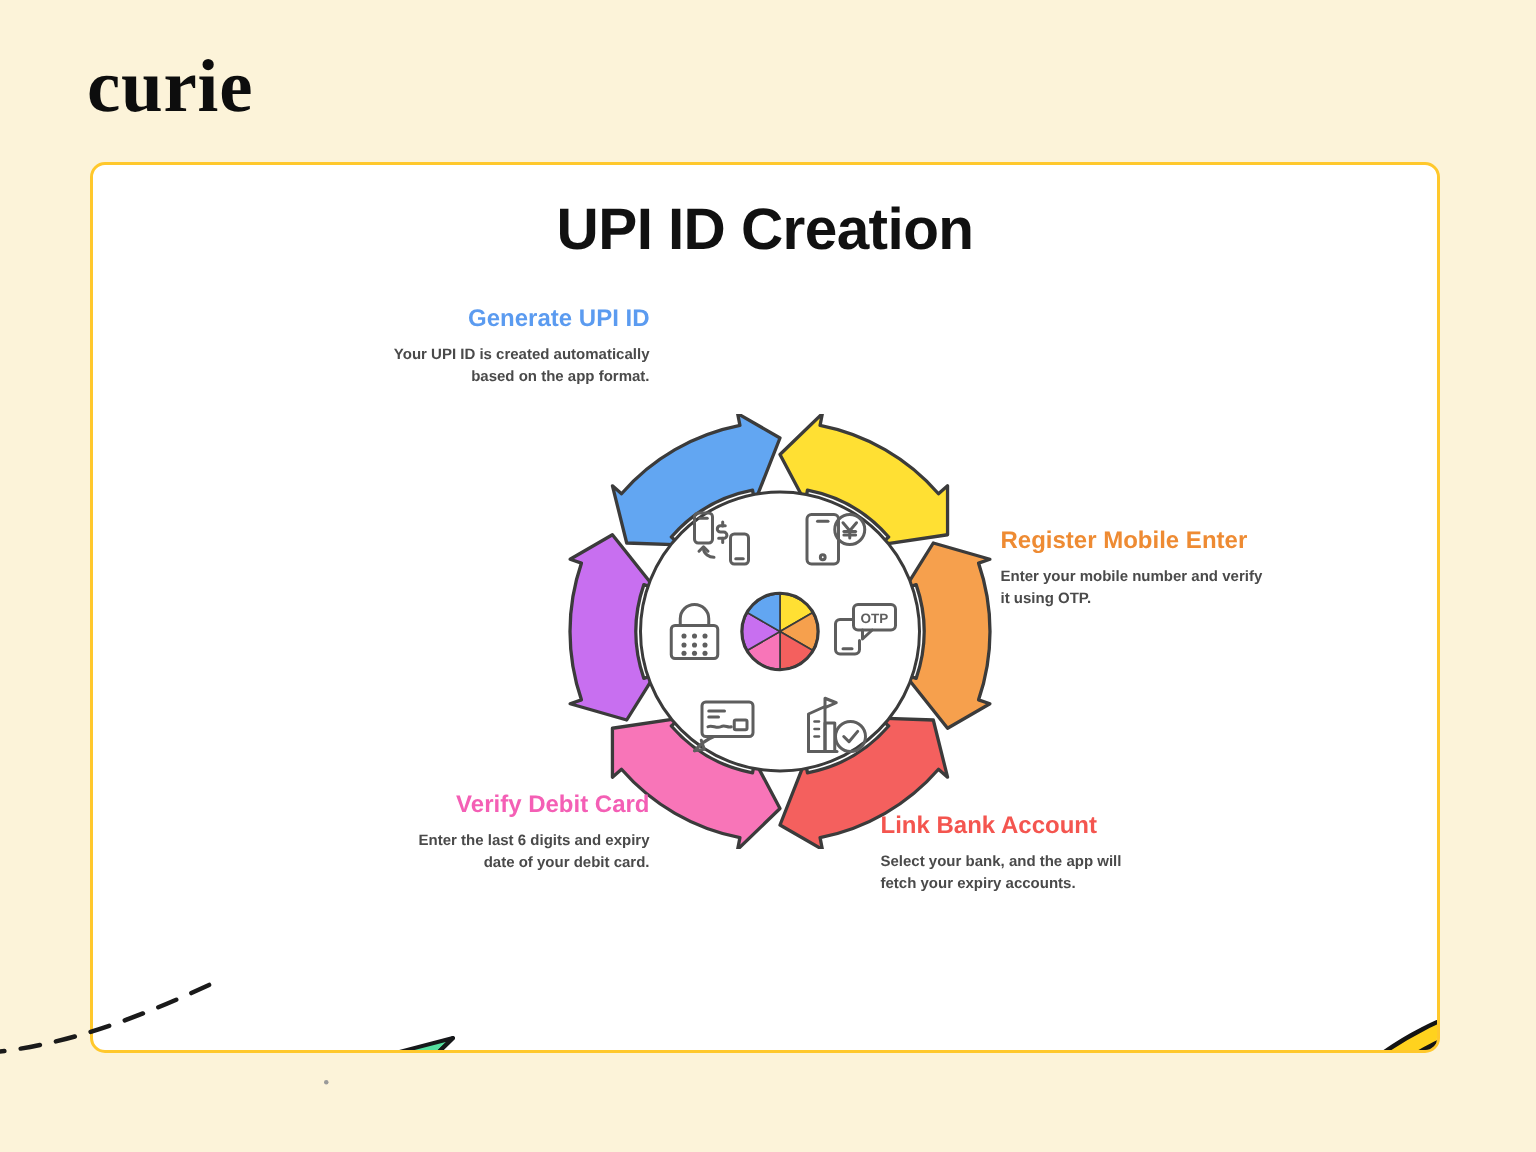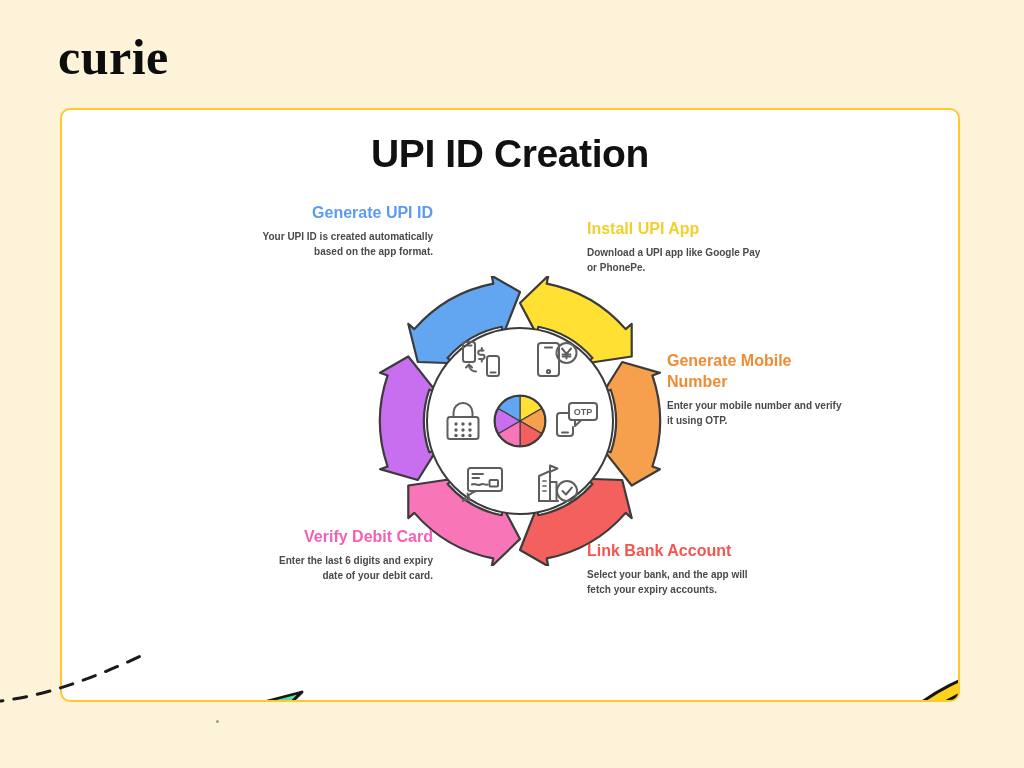--- a/index.html
+++ b/index.html
@@ -272,27 +272,23 @@
           <polyline points="27.5 28 31 31.5 36.8 24.6"></polyline>
         </svg>
       </div>
     </div>
 
     <div class="step right-al s-generate">
       <div class="head" style="color: rgb(91, 155, 240);">Generate UPI ID</div>
       <div class="body">Your UPI ID is created automatically based on the app format.</div>
     </div>
 
-    <div class="step left-al s-install">
-      <div class="head" style="color: rgb(242, 208, 44);">Install UPI App</div>
-      <div class="body">Download a UPI app like Google Pay or PhonePe.</div>
-    </div>
 
     <div class="step left-al s-register">
-      <div class="head" style="color: rgb(238, 139, 51);">Generate Mobile Number</div>
+      <div class="head" style="color: rgb(238, 139, 51);">Register Mobile Enter</div>
       <div class="body">Enter your mobile number and verify it using OTP.</div>
     </div>
 
     <div class="step left-al s-link">
       <div class="head" style="color: rgb(244, 85, 79);">Link Bank Account</div>
       <div class="body">Select your bank, and the app will fetch your expiry accounts.</div>
     </div>
 
     <div class="step right-al s-verify">
       <div class="head" style="color: rgb(244, 95, 181);">Verify Debit Card</div>

